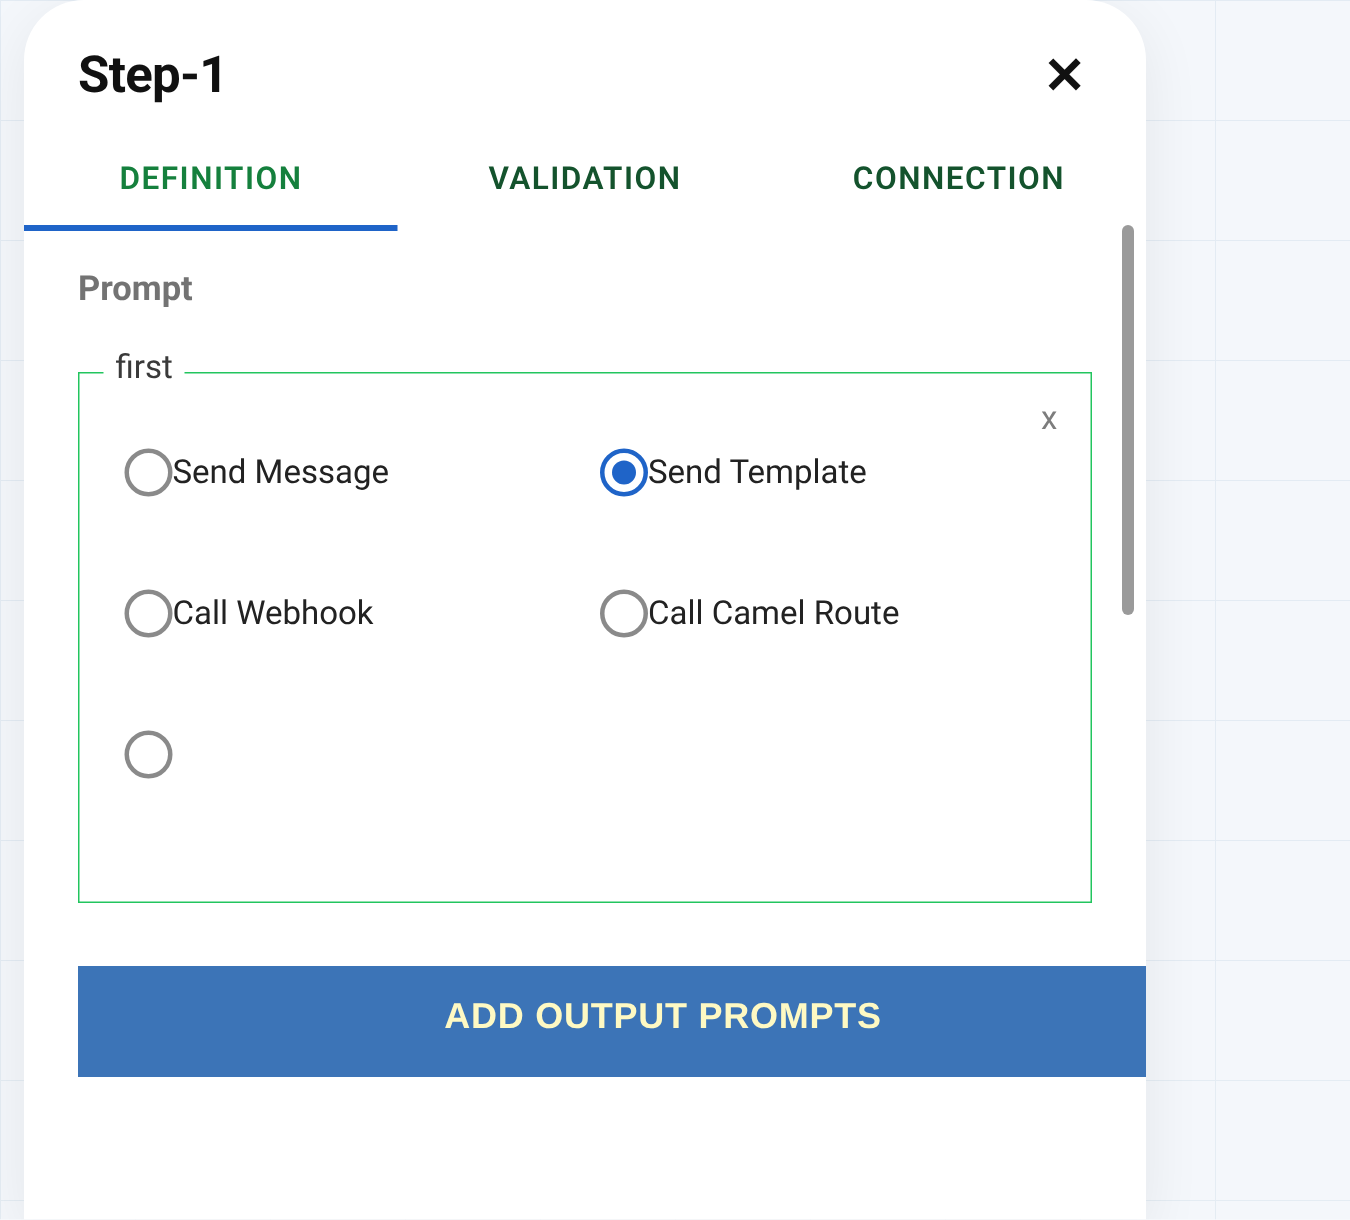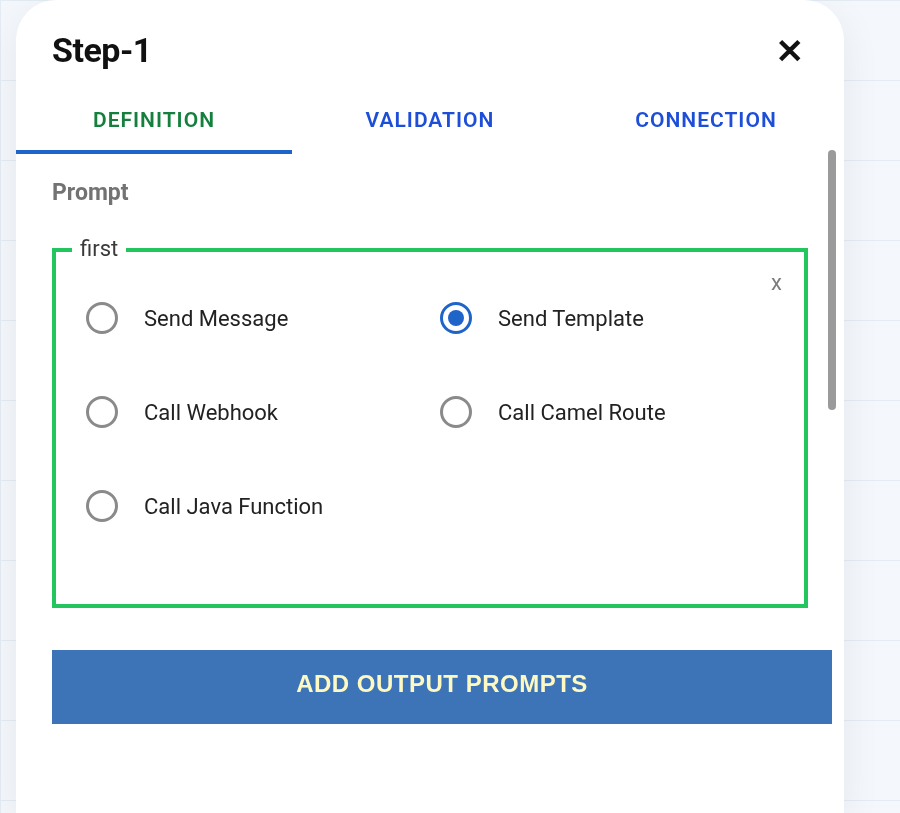--- a/index.html
+++ b/index.html
@@ -20,21 +20,21 @@
       linear-gradient(to right, #d9e4ef 1px, transparent 1px),
       linear-gradient(to bottom, #d9e4ef 1px, transparent 1px);
     background-size: 90px 80px;
     opacity: 0.6;
   }
 
   .panel {
     position: absolute;
     top: 0;
     left: 16px;
-    width: 828px;
+    width: 748px;
     height: 813px;
     background: #ffffff;
     border-radius: 40px 40px 0 0;
     box-shadow: 0 10px 40px rgba(0,0,0,0.07);
     padding: 30px 0 0 0;
     overflow: hidden;
   }
 
   .panel-header {
     display: flex;
@@ -66,21 +66,21 @@
   }
 
   .tab {
     flex: 1;
     text-align: center;
     padding: 20px 0 22px 0;
     font-size: 21px;
     font-weight: 600;
     letter-spacing: 1px;
     cursor: pointer;
-    color: #1d4ed8;
+    color: #14532d;
     transition: color .15s;
   }
   .tab.active {
     color: #15803d;
     border-bottom: 4px solid #1f64c8;
     padding-bottom: 18px;
   }
 
   .scroll-area {
     position: relative;
@@ -100,21 +100,21 @@
 
   .prompt-label {
     font-size: 23px;
     font-weight: 700;
     color: #737373;
     margin-bottom: 42px;
   }
 
   .fieldset {
     position: relative;
-    border: 4px solid #22c55e;
+    border: 1px solid #22c55e;
     padding: 50px 30px 34px 30px;
   }
   .fieldset-legend {
     position: absolute;
     top: -16px;
     left: 16px;
     background: #fff;
     padding: 0 8px;
     font-size: 22px;
     color: #3a3a3a;
@@ -133,21 +133,20 @@
     display: grid;
     grid-template-columns: 1fr 1fr;
     row-gap: 62px;
     column-gap: 20px;
     margin-bottom: 48px;
   }
 
   .radio-item {
     display: flex;
     align-items: center;
-    gap: 26px;
     cursor: pointer;
   }
 
   .radio-circle {
     width: 32px;
     height: 32px;
     border: 3px solid #8a8a8a;
     border-radius: 50%;
     flex: 0 0 auto;
     position: relative;
@@ -243,21 +242,20 @@
           <span class="radio-label">Call Webhook</span>
         </div>
 
         <div class="radio-item">
           <span class="radio-circle"></span>
           <span class="radio-label">Call Camel Route</span>
         </div>
 
         <div class="radio-item">
           <span class="radio-circle"></span>
-          <span class="radio-label">Call Java Function</span>
         </div>
 
       </div>
 
     </div>
 
     <button class="add-output-btn">ADD OUTPUT PROMPTS</button>
 
   </div>
 

